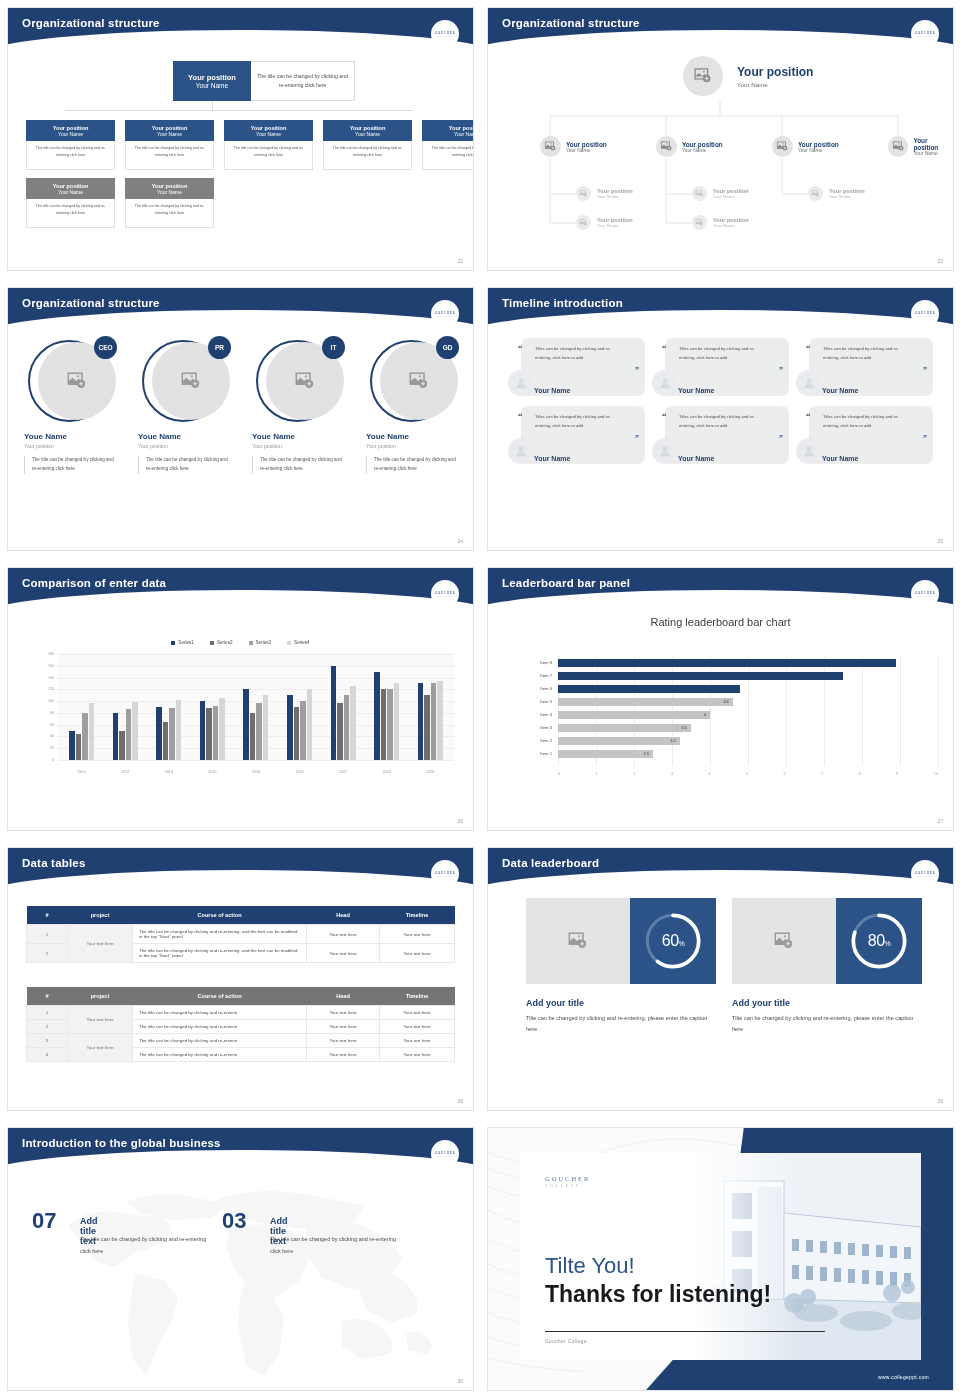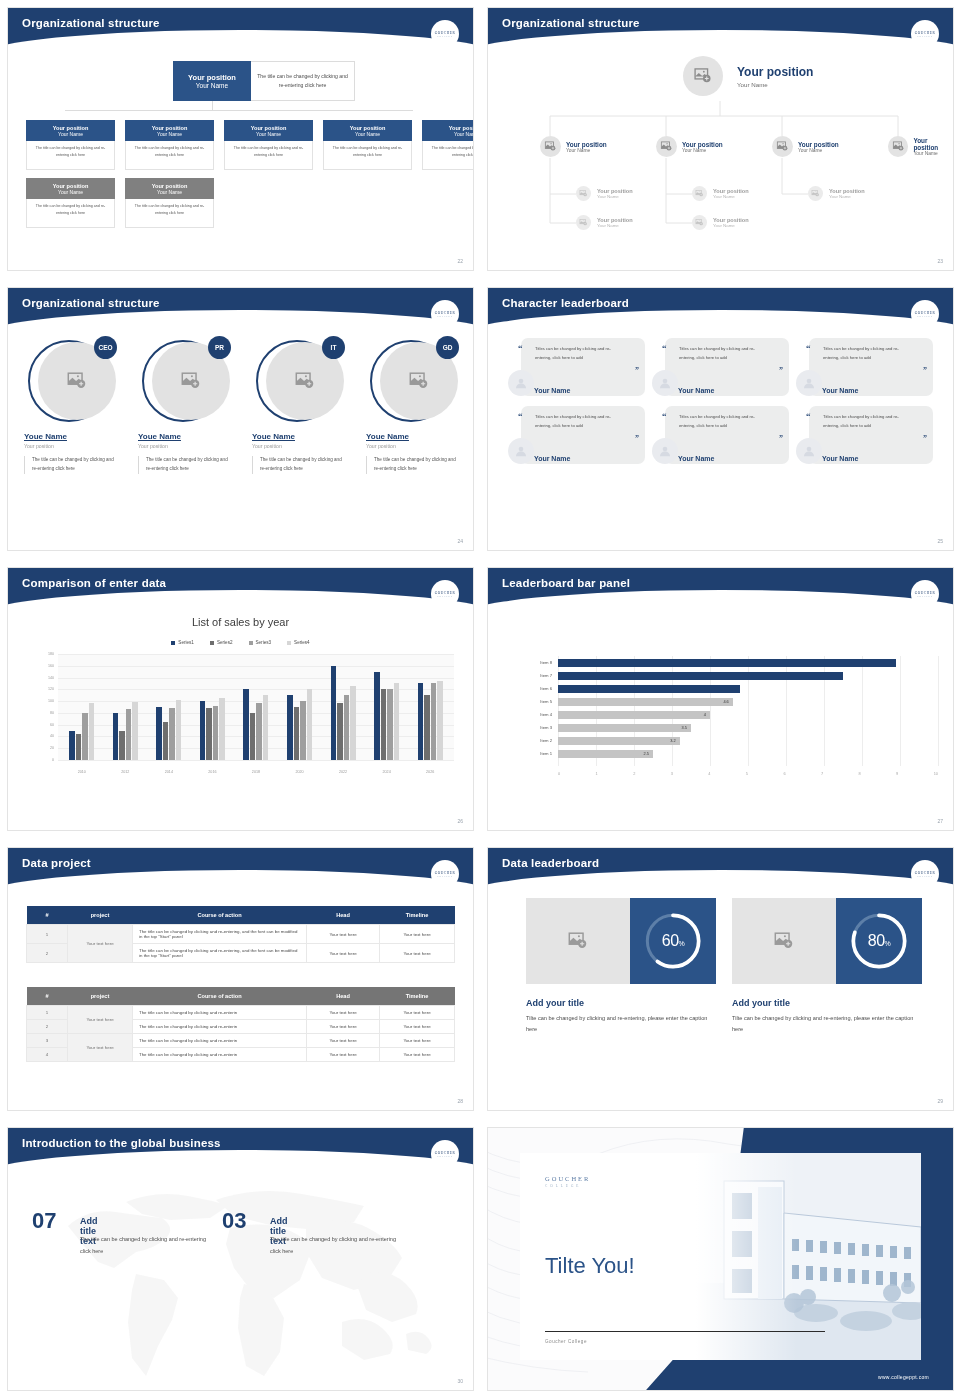--- a/index.html
+++ b/index.html
@@ -47,21 +47,21 @@
   .oc2-l2 .ph-circle{width:15px;height:15px;background:#ebebeb;}
   .oc2-l2 b{display:block;font-size:5.6px;color:#9d9d9d;font-weight:bold;}
   .oc2-l2 span{display:block;font-size:4.4px;color:#b5b5b5;}
   
   .oc3{position:absolute;left:16px;top:48px;display:flex;gap:18px;}
   .oc3-col{width:96px;position:relative;}
   .oc3-circ{position:relative;height:92px;}
   .oc3-ring{position:absolute;left:4px;top:4px;width:82px;height:82px;border-radius:50%;border:2px solid #1f4070;box-sizing:border-box;}
   .oc3-disc{position:absolute;left:14px;top:6px;width:78px;height:78px;border-radius:50%;background:#e2e2e2;display:flex;align-items:center;justify-content:center;}
   .oc3-tag{position:absolute;right:3px;top:0px;width:23px;height:23px;border-radius:50%;background:#1f4070;color:#fff;font-size:6.5px;font-weight:bold;display:flex;align-items:center;justify-content:center;z-index:3;}
-  .oc3-name{font-size:8px;font-weight:bold;color:#1f4070;margin-top:4px;text-decoration:underline;}
+  .oc3-name{font-size:8px;font-weight:bold;color:#1f4070;margin-top:4px;}
   .oc3-pos{font-size:5.2px;color:#9a9a9a;margin-top:2px;}
   .oc3-desc{margin-top:7px;border-left:1px solid #d8d8d8;padding-left:7px;font-size:4.6px;color:#555;line-height:1.95;}
   
   .ci-grid{position:absolute;left:20px;top:50px;display:grid;grid-template-columns:repeat(3,142px);grid-template-rows:64px 64px;gap:4px 2px;}
   .ci-cell{position:relative;}
   .ci-av{position:absolute;left:0;top:32px;width:26px;height:26px;border-radius:50%;background:#e9ebef;display:flex;align-items:center;justify-content:center;z-index:2;}
   .ci-card{position:absolute;left:13px;top:0;width:124px;height:58px;background:#eceded;border-radius:7px;}
   .ci-q1{position:absolute;left:10px;top:7px;font-size:9px;color:#1f4070;font-weight:bold;line-height:.8;font-family:"Liberation Serif",serif;}
   .ci-q2{position:absolute;right:11px;top:30px;font-size:8px;color:#1f4070;font-weight:bold;line-height:.8;font-family:"Liberation Serif",serif;}
   .ci-txt{position:absolute;left:27px;top:7px;width:80px;font-size:4.2px;color:#4d4d4d;line-height:2.1;}
@@ -476,21 +476,21 @@
       <div class="oc3-desc">The title can be changed by clicking and re-entering click here</div>
         </div>
       </div>
     <div class="pg">24</div>
   </div>
 
   <div class="slide">
     <div class="hdr">
         <div class="hdr-curve"></div>
       </div>
-    <div class="hdr-title">Character leaderboard</div>
+    <div class="hdr-title">Timeline introduction</div>
     <div class="logo-badge">
       <div class="l1">GOUCHER</div>
       <div class="l2">COLLEGE</div>
     </div>
     <div class="ci-grid" id="s4grid">
         <div class="ci-cell">
           <div class="ci-card"></div>
       <div class="ci-av">
             <svg width="14" height="14" viewBox="0 0 24 24" fill="#d6dae2">
               <circle cx="12" cy="8.5" r="4"></circle>
@@ -573,21 +573,20 @@
 
   <div class="slide">
     <div class="hdr">
         <div class="hdr-curve"></div>
       </div>
     <div class="hdr-title">Comparison of enter data</div>
     <div class="logo-badge">
       <div class="l1">GOUCHER</div>
       <div class="l2">COLLEGE</div>
     </div>
-    <div class="ch-title">List of sales by year</div>
     <div class="legend" id="s5legend">
         <span><i style="background:#1f4070"></i><span>Series1</span></span>
         <span><i style="background:#6e6e6e"></i><span>Series2</span></span>
         <span><i style="background:#9e9e9e"></i><span>Series3</span></span>
         <span><i style="background:#d6d6d6"></i><span>Series4</span></span>
       </div>
     <div class="plot">
       <div class="plotbg"></div>
       <div id="s5grid">
           <div class="gline" style="top: 0px;"></div>
@@ -684,20 +683,21 @@
 
   <div class="slide">
     <div class="hdr">
         <div class="hdr-curve"></div>
       </div>
     <div class="hdr-title">Leaderboard bar panel</div>
     <div class="logo-badge">
       <div class="l1">GOUCHER</div>
       <div class="l2">COLLEGE</div>
     </div>
+    <div class="ch-title">Rating leaderboard bar chart</div>
     <div class="lb">
       <div id="s6vlines">
           <div class="lb-vline" style="left: 48px;"></div>
           <div class="lb-vline" style="left: 86px;"></div>
           <div class="lb-vline" style="left: 124px;"></div>
           <div class="lb-vline" style="left: 162px;"></div>
           <div class="lb-vline" style="left: 200px;"></div>
           <div class="lb-vline" style="left: 238px;"></div>
           <div class="lb-vline" style="left: 276px;"></div>
           <div class="lb-vline" style="left: 314px;"></div>
@@ -785,21 +785,21 @@
           <span>10</span>
         </div>
     </div>
     <div class="pg">27</div>
   </div>
 
   <div class="slide">
     <div class="hdr">
         <div class="hdr-curve"></div>
       </div>
-    <div class="hdr-title">Data project</div>
+    <div class="hdr-title">Data tables</div>
     <div class="logo-badge">
       <div class="l1">GOUCHER</div>
       <div class="l2">COLLEGE</div>
     </div>
     <table class="tbl navy" style="top:58px" id="s7t1">
         <tbody>
           <tr>
             <th>#</th>
             <th>project</th>
             <th>Course of action</th>
@@ -1023,20 +1023,21 @@
             <circle cx="196" cy="140" r="9"></circle>
               <circle cx="212" cy="134" r="7"></circle>
           </g>
           <rect width="225" height="207" fill="url(#fade)"></rect>
         </svg>
         <div class="ty-logo">
           <div class="a">GOUCHER</div>
           <div class="b">COLLEGE</div>
         </div>
         <div class="ty-h1">Tilte You!</div>
+        <div class="ty-h2">Thanks for listening!</div>
         <div class="ty-rule"></div>
         <div class="ty-sub">Goucher College</div>
       </div>
       <div class="ty-url">www.collegeppt.com</div>
     </div>
   </div>
 
 </div>
 
 </body></html>

